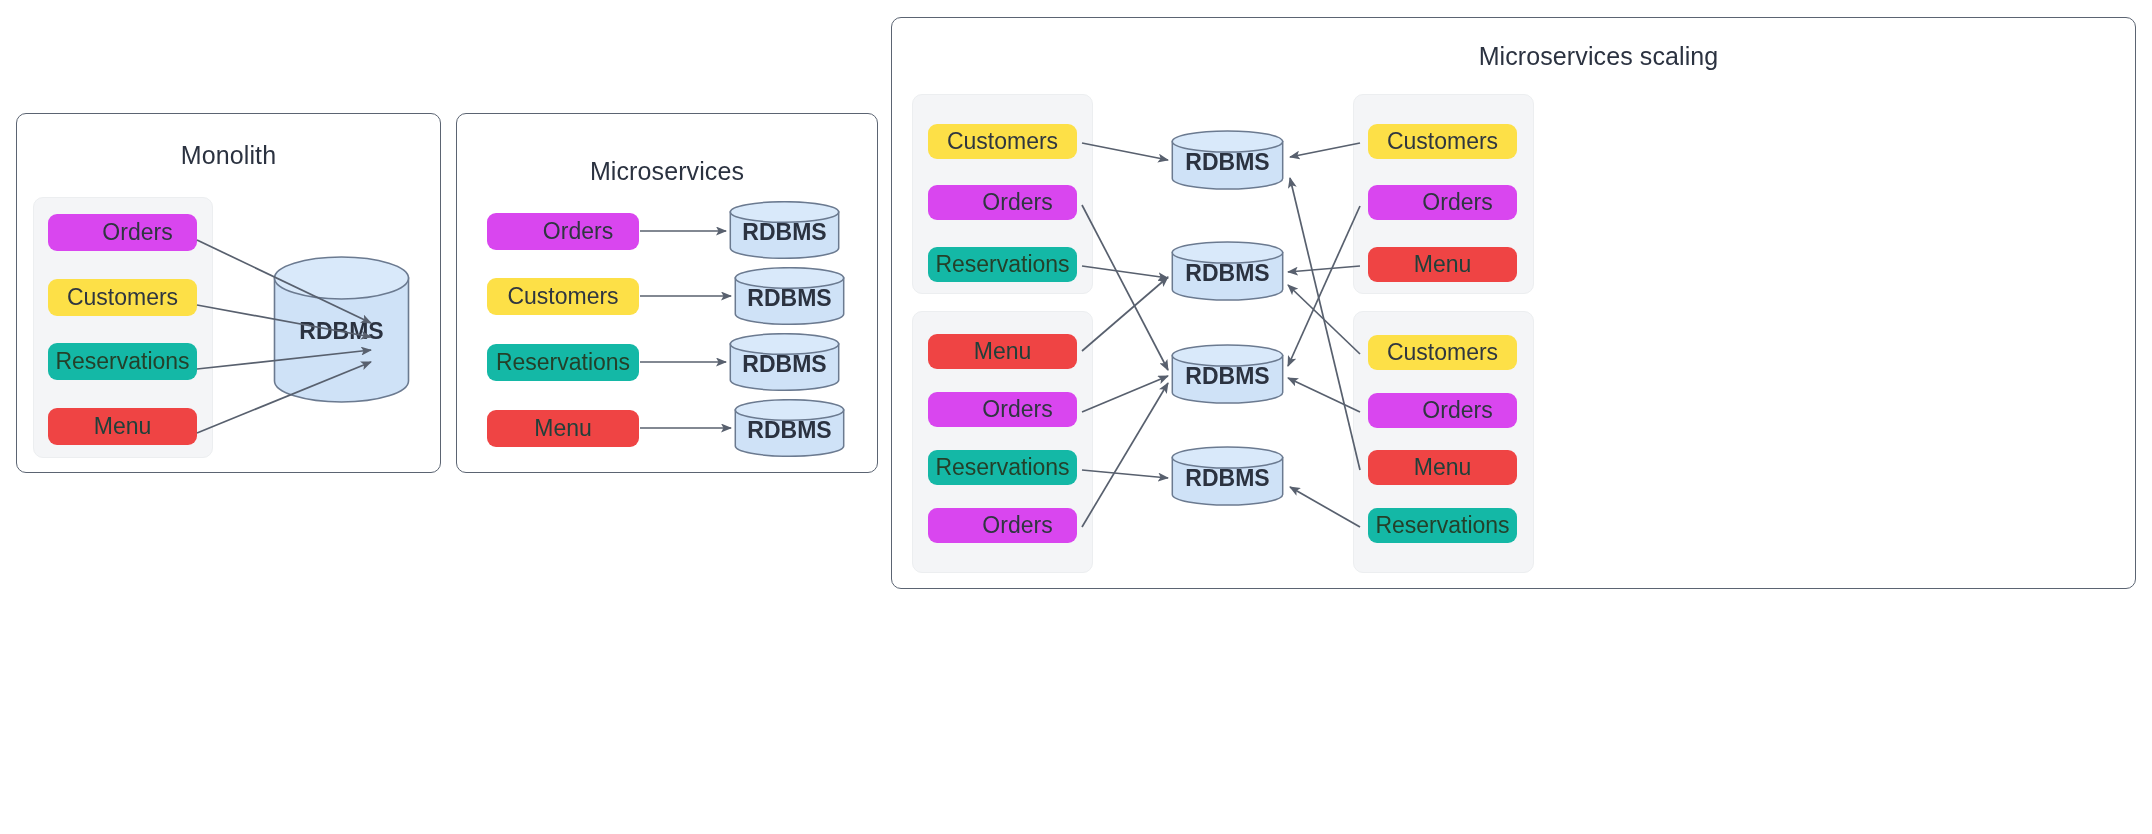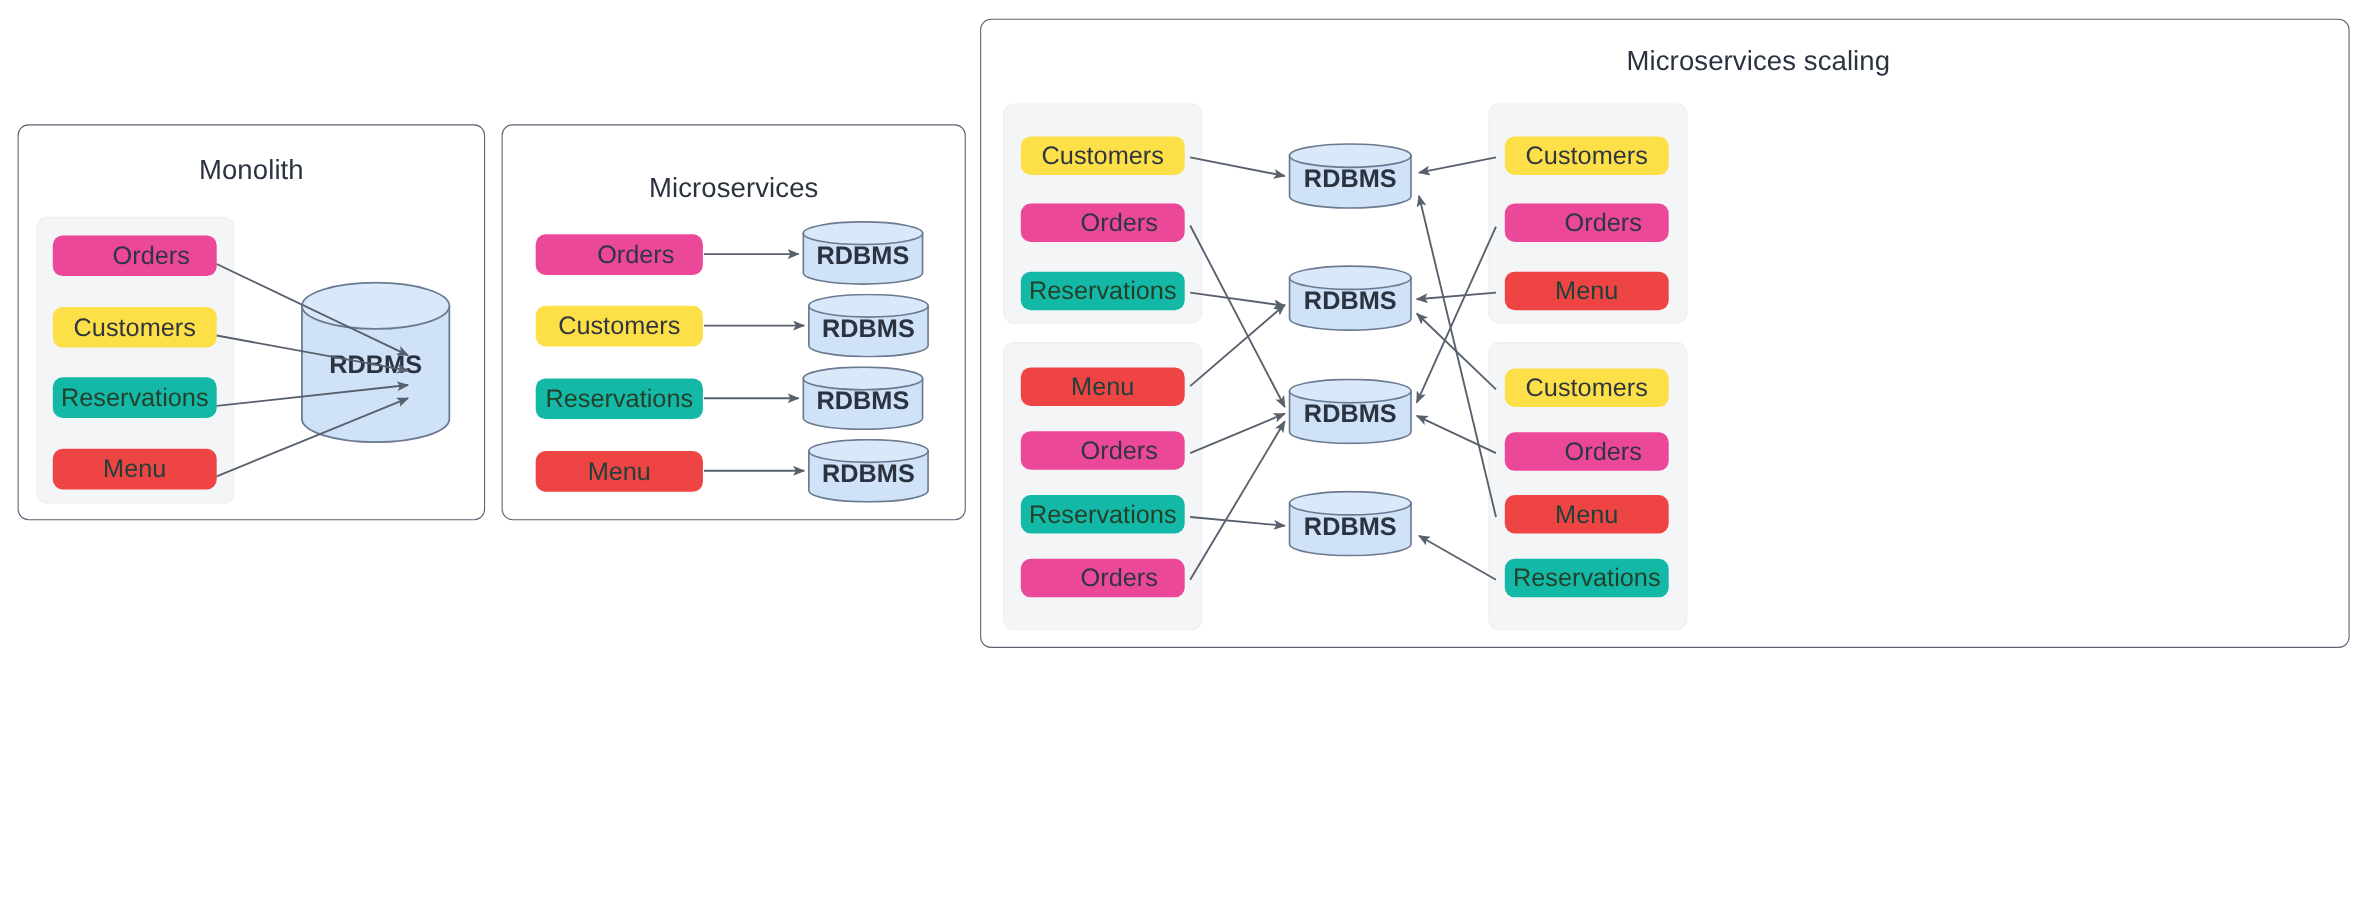--- a/index.html
+++ b/index.html
@@ -30,21 +30,21 @@
     z-index:2;
   }
 
   
   .svc{
     position:absolute;box-sizing:border-box;
     display:flex;align-items:center;justify-content:center;
     border-radius:9px;font-size:23px;line-height:1;
     z-index:3;white-space:nowrap;
   }
-  .svc.orders{background:#ec4899;color:#2f3640;padding-left:30px;}
+  .svc.orders{background:#d946ef;color:#2f3640;padding-left:30px;}
   .svc.customers{background:#fde047;color:#2f3640;}
   .svc.reservations{background:#14b8a6;color:#24402a;}
   .svc.menu{background:#ef4444;color:#20403a;}
 
   
   .db{position:absolute;z-index:3;font-weight:bold;}
   .db .lbl{
     position:absolute;left:0;width:100%;text-align:center;
     font-size:23px;color:#2b3240;z-index:2;pointer-events:none;
   }

